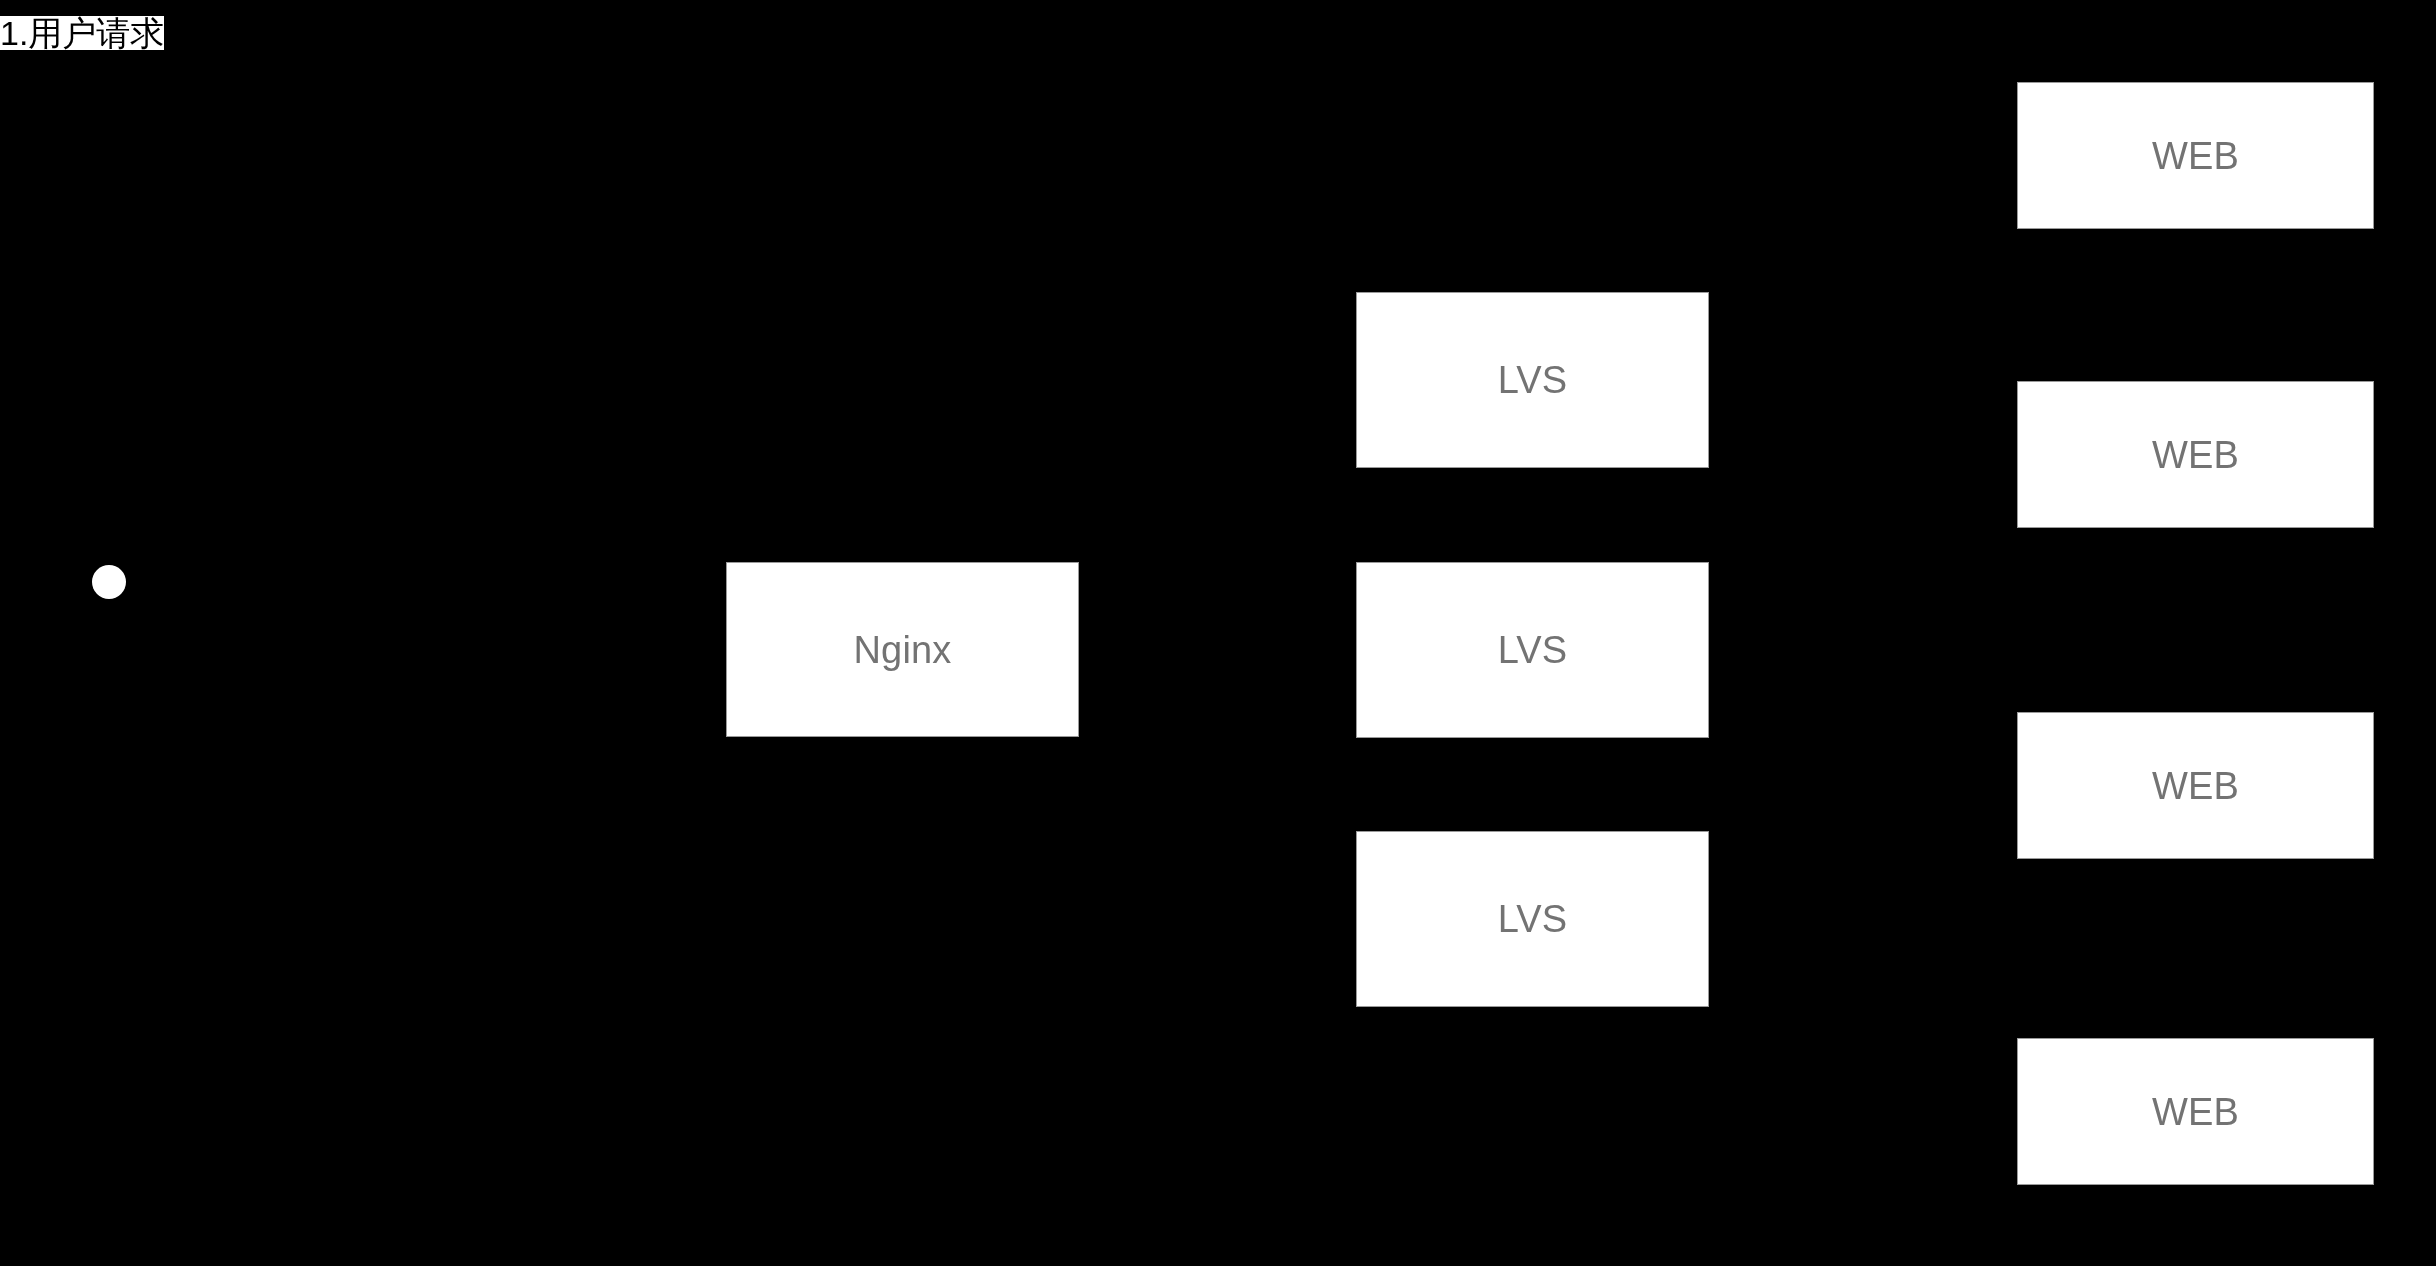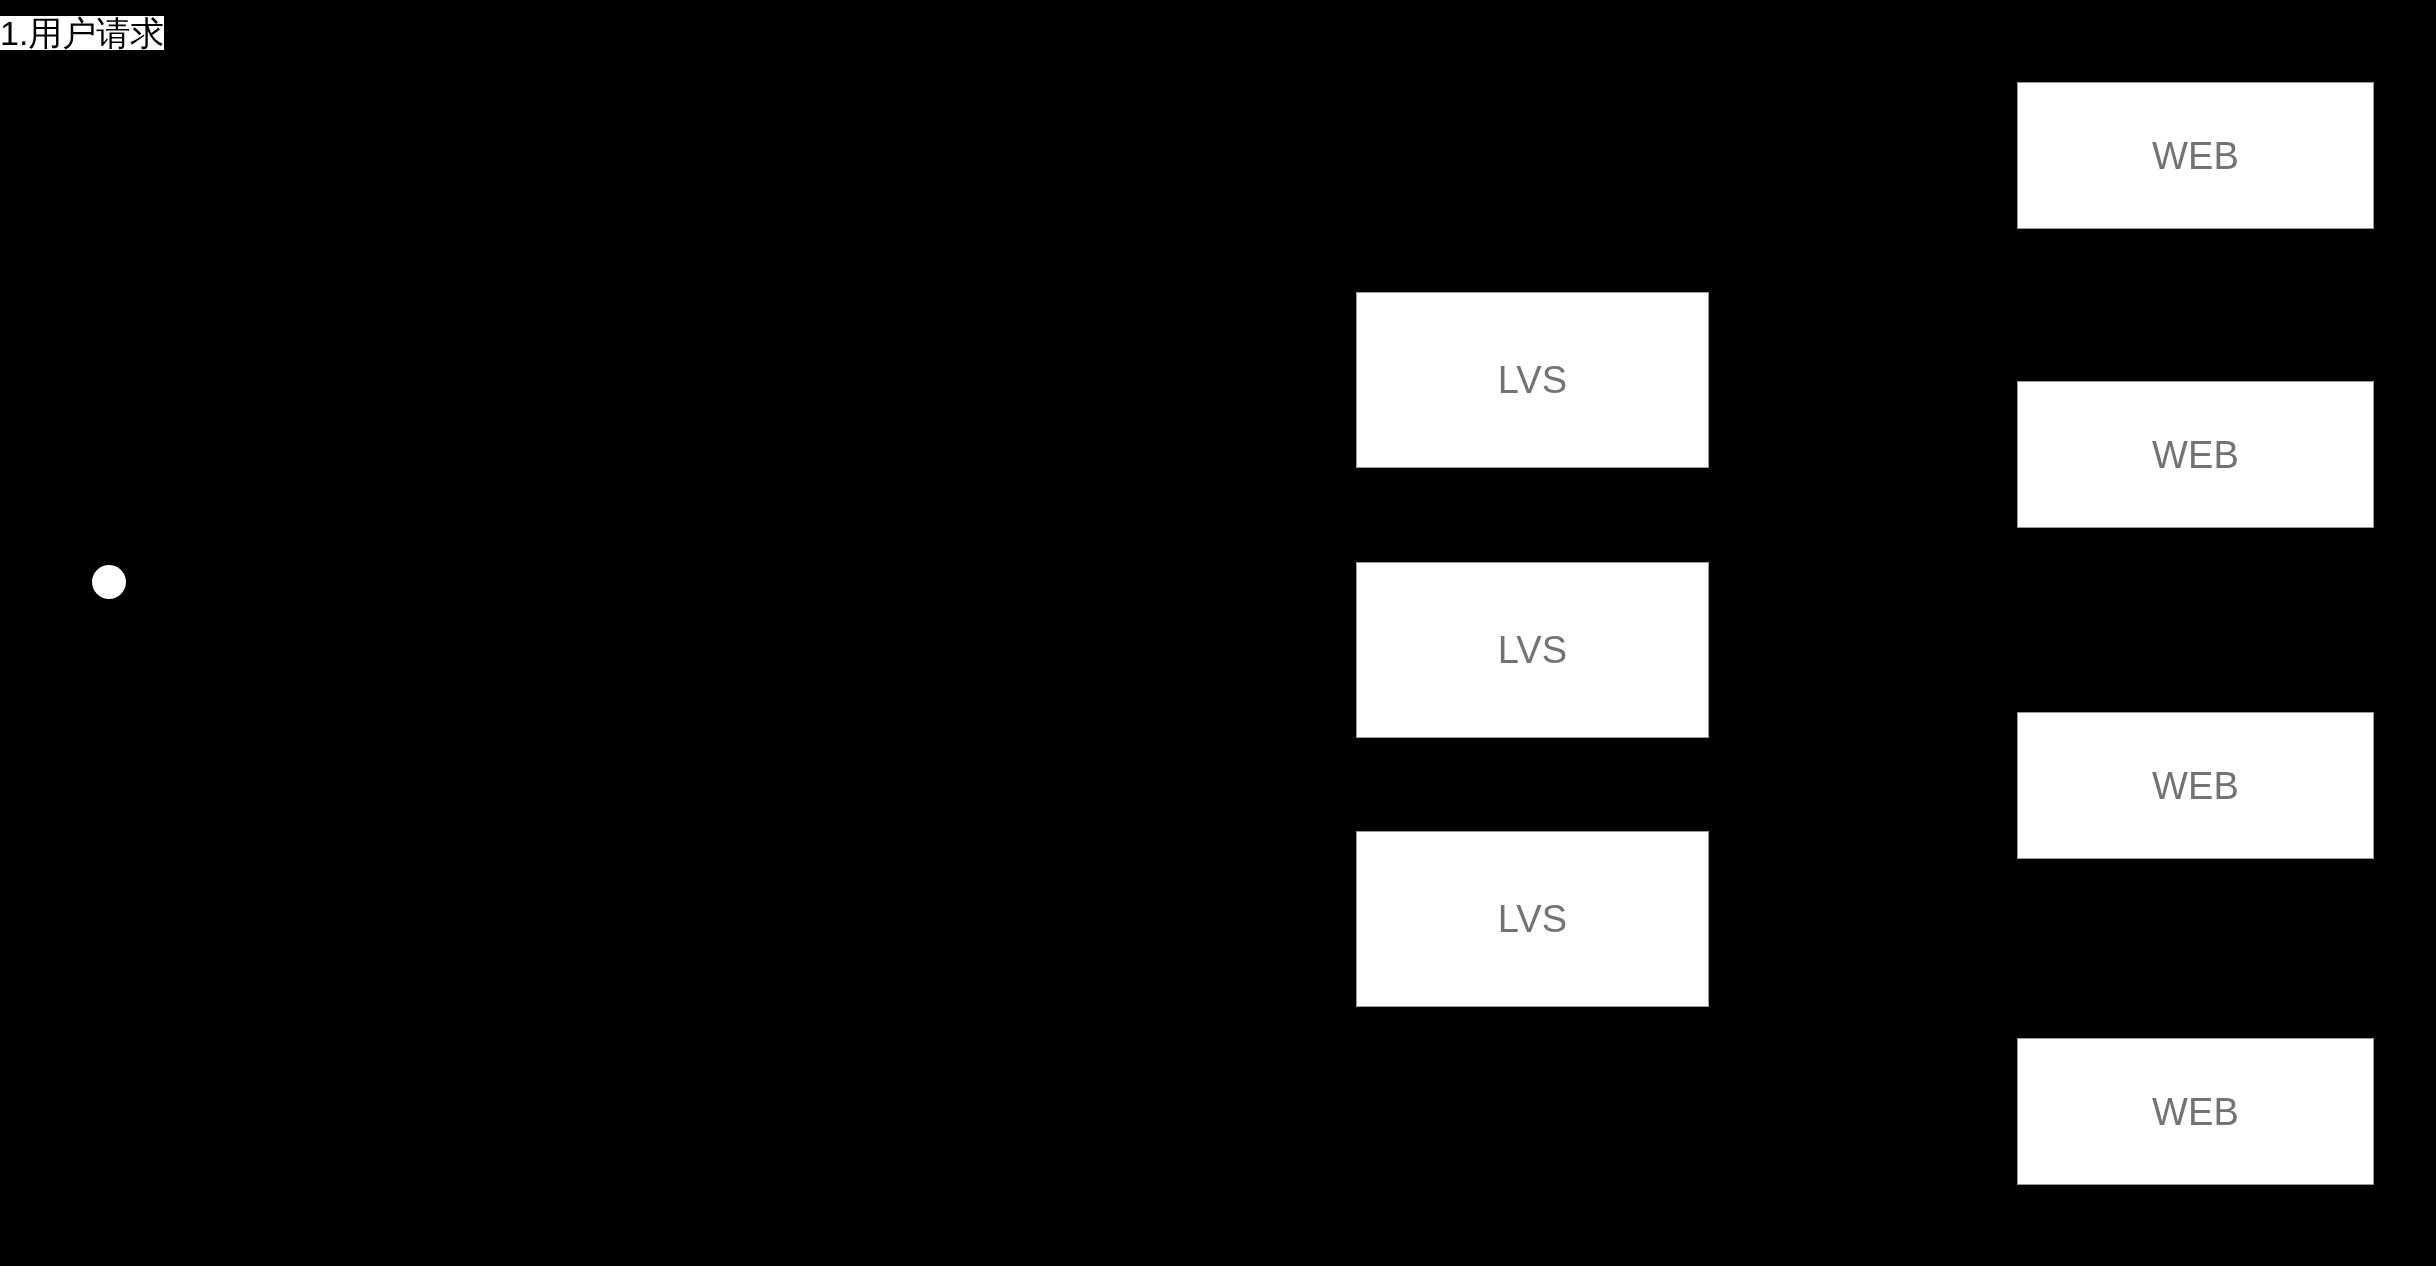--- a/index.html
+++ b/index.html
@@ -57,20 +57,23 @@
 <body>
 
 <div id="canvas" style="background: rgb(0, 0, 0); margin-top: 16px;">
 
   <div class="actor-dot" style="left: 92px; top: 549px; width: 34px; height: 34px;"></div>
 
   <div class="edge-label">
     <span>1.用户请求</span>
   </div>
 
+  <div class="node-box" style="left: 726px; top: 546px; width: 353px; height: 175px; background: rgb(255, 255, 255); border-color: rgb(154, 154, 154);">
+    <span class="node-label">Nginx</span>
+  </div>
 
   <div class="node-box" style="left: 1356px; top: 276px; width: 353px; height: 176px; background: rgb(255, 255, 255); border-color: rgb(154, 154, 154);">
     <span class="node-label">LVS</span>
   </div>
   <div class="node-box" style="left: 1356px; top: 546px; width: 353px; height: 176px; background: rgb(255, 255, 255); border-color: rgb(154, 154, 154);">
     <span class="node-label">LVS</span>
   </div>
   <div class="node-box" style="left: 1356px; top: 815px; width: 353px; height: 176px; background: rgb(255, 255, 255); border-color: rgb(154, 154, 154);">
     <span class="node-label">LVS</span>
   </div>

